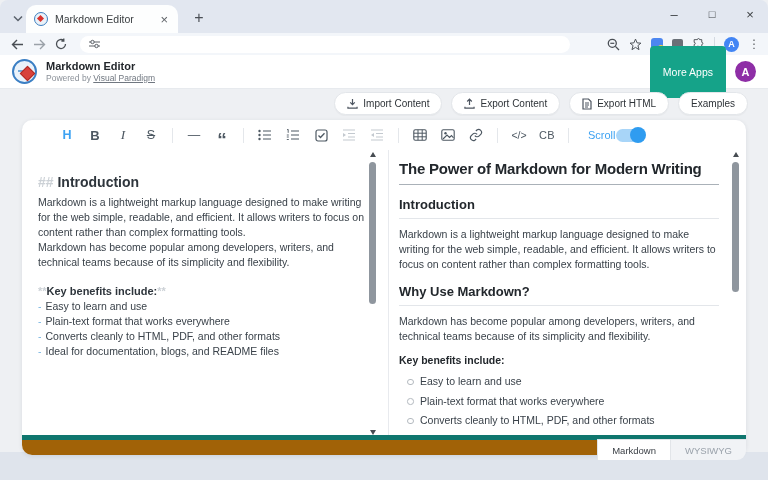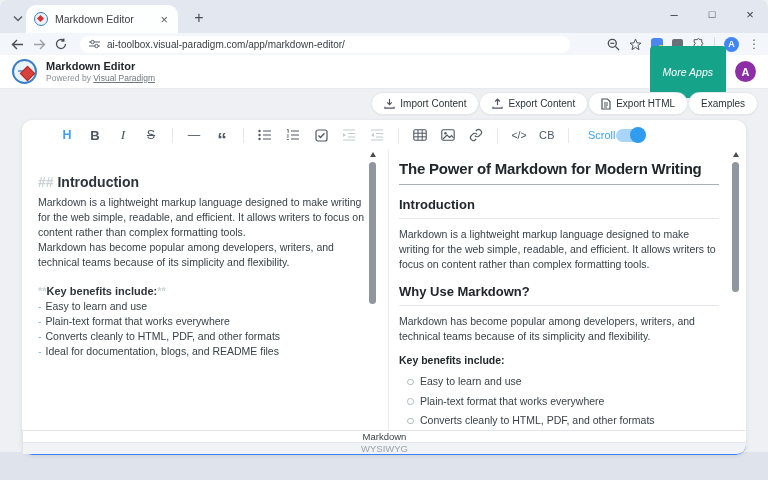--- a/index.html
+++ b/index.html
@@ -48,26 +48,26 @@
   .vplogo { width:25px; height:25px; border-radius:50%; background:#eaf2fa; border:2px solid #3b7fc4;
     position:relative; flex:none; }
   .vplogo::before { content:""; position:absolute; left:4px; top:9px; right:4px; height:1.5px; background:#6fa7d8; }
   .vplogo::after { content:""; position:absolute; left:8px; top:7px; width:9px; height:9px;
     background:#d8423c; border:1.5px solid #b02a24; transform:rotate(45deg); }
   .titlewrap { margin-left:9px; }
   .apptitle { font-size:11px; font-weight:bold; color:#22262b; }
   .powered { font-size:8.5px; color:#8a9098; margin-top:1px; }
   .plink { color:#707780; text-decoration:underline; }
   .moreapps { margin-left:auto; background:#15a389; color:#fff; font-size:10.5px;
-    border:none; border-radius:4px; padding:20px 13px;font-style:italic; }
+    border:none; border-radius:4px; padding:20px 13px; }
   .pavatar { width:21px; height:21px; border-radius:50%; background:#8e2ea6; color:#fff;
     font-weight:bold; font-size:11px; display:flex; align-items:center; justify-content:center; margin-left:9px; }
 
   
-  .actionrow { position:absolute; top:92px; right:10px; display:flex; }
+  .actionrow { position:absolute; top:92px; right:20px; display:flex; gap:9px; }
   .abtn { height:23px; background:#fff; border:1px solid #e3e6ea; border-radius:13px;
     font-size:10px; color:#2e3338; display:flex; align-items:center; gap:5px; padding:0 12px;
     box-shadow:0 1px 1px rgba(0,0,0,.03); }
   .abtn svg { flex:none; }
   .abtn.danger { background:#e7101c; border-color:#e7101c; color:#fff; }
 
   
   .card { position:absolute; left:22px; top:120px; width:724px; height:335px; background:#fff;
     border-radius:10px; box-shadow:0 1px 4px rgba(30,40,60,.10); }
   .fmtbar { position:absolute; left:0; top:0; right:0; height:30px; display:flex;
@@ -125,22 +125,22 @@
   .sbar.right { left:709px; top:32px; height:296px; }
   .arr { width:0; height:0; border-left:3.5px solid transparent; border-right:3.5px solid transparent; flex:none; }
   .arr.up { border-bottom:5px solid #474c52; margin-bottom:3px; }
   .arr.dn { border-top:5px solid #474c52; margin-top:auto; }
   .thumb { width:7px; border-radius:4px; background:#8f969e; flex:none; }
   .thumb.l { height:142px; margin-top:2px; }
   .thumb.r { height:130px; margin-top:2px; }
 
   
   .bottombar { position:absolute; left:0; right:0; bottom:0; height:20px;
-    border-top:3px solid #0f766e; border-radius:0 0 10px 10px; background:#3b82f6;
-    display:flex; justify-content:flex-end;flex-direction:column; }
+    border-top:5px solid #0f766e; border-radius:0 0 10px 10px; background:#a16207;
+    display:flex; justify-content:flex-end; }
   .ptab { height:20px; display:flex; align-items:center; justify-content:center;
     font-size:9.5px; border-left:1px solid #e2e5e9; padding:0 14px; }
   .ptab.active { color:#3a3f45; background:#fff; position:relative; top:-1px; height:21px;
     border-top:1px solid #e2e5e9; }
   .ptab.idle { color:#9aa2ab; background:#f1f3f6; border-radius:0 0 9px 0;
     border-top:1px solid #e2e5e9; top:-1px; position:relative; height:21px; }
 
   .belowcard { position:absolute; left:0; right:0; top:455px; bottom:0; background:#eef0f3; }
   svg { display:block; }
 </style>
@@ -183,21 +183,20 @@
       <svg width="12" height="12" viewBox="0 0 12 12">
           <path d="M10.5 6 A4.5 4.5 0 1 1 8.8 2.5 M8.8 0.6 V3 H6.4" fill="none" stroke="#4a4f55" stroke-width="1.3"></path>
         </svg>
     </span>
     <div class="urlpill">
       <svg width="11" height="10" viewBox="0 0 11 10">
           <path d="M0 3 H11 M0 7 H11" stroke="#5f6368" stroke-width="1.2"></path>
           <circle cx="3.5" cy="3" r="1.7" fill="#f3f6fa" stroke="#5f6368"></circle>
           <circle cx="7.5" cy="7" r="1.7" fill="#f3f6fa" stroke="#5f6368"></circle>
         </svg>
-      <span class="urltext">ai-toolbox.visual-paradigm.com/app/markdown-editor/</span>
     </div>
     <div class="rowicons">
       <span>
         <svg width="13" height="13" viewBox="0 0 13 13">
             <circle cx="5.3" cy="5.3" r="4" fill="none" stroke="#4a4f55" stroke-width="1.3"></circle>
             <path d="M8.4 8.4 L12 12" stroke="#4a4f55" stroke-width="1.3"></path>
             <path d="M3.3 5.3 H7.3" stroke="#4a4f55" stroke-width="1.2"></path>
           </svg>
       </span>
       <span>

